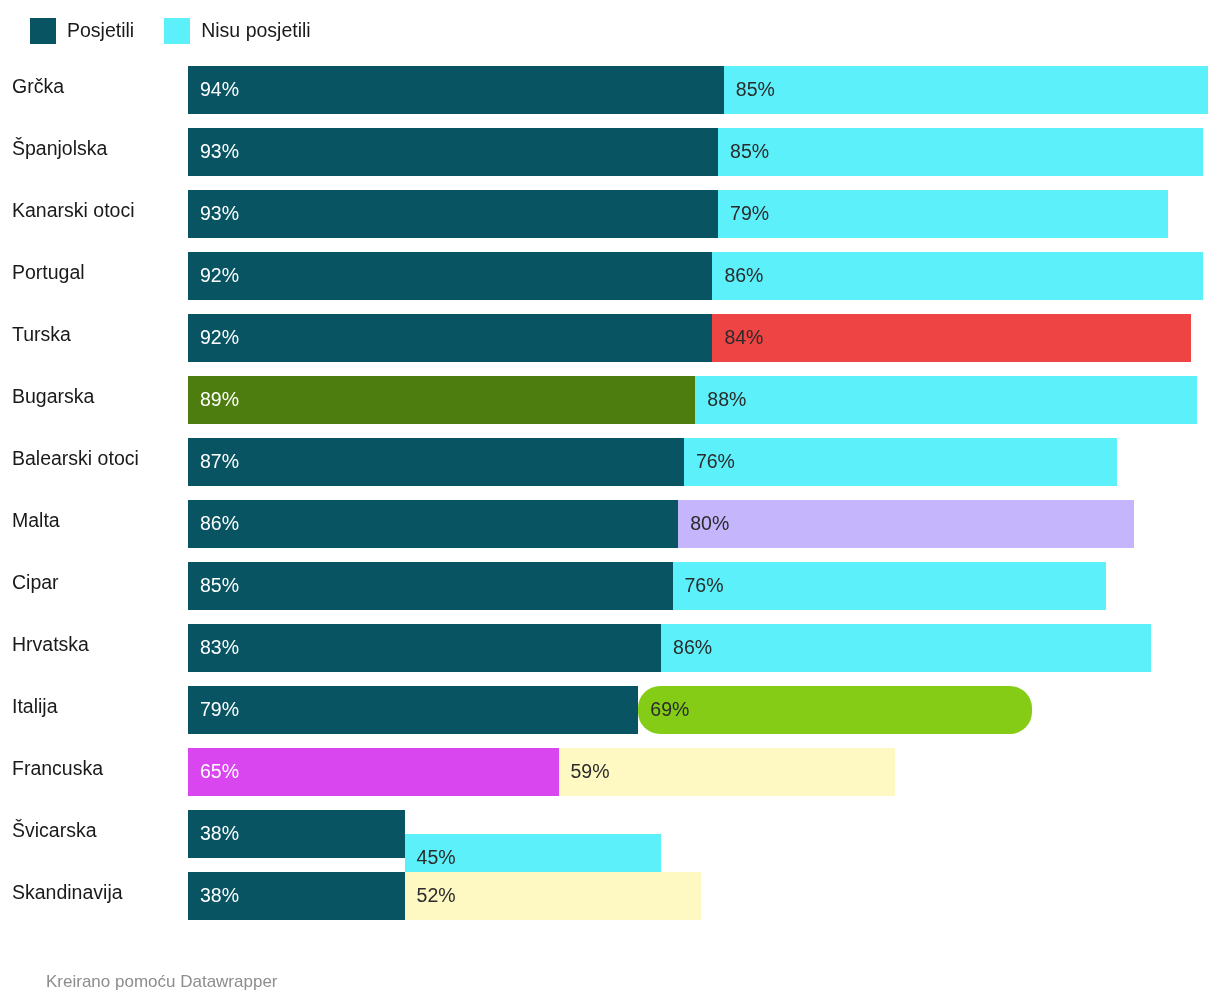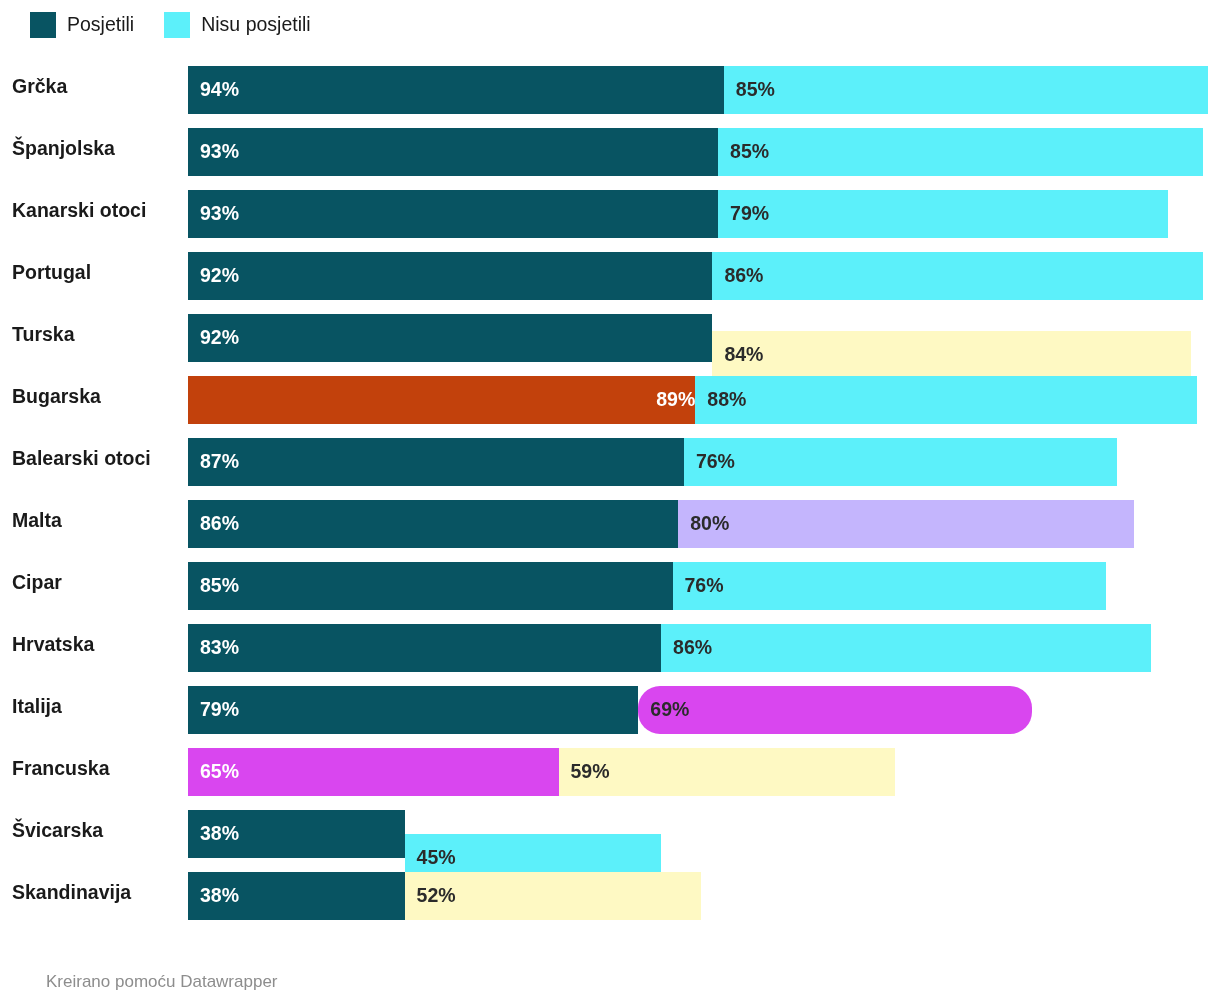--- a/index.html
+++ b/index.html
@@ -21,21 +21,21 @@
     height: 1006px;
   }
 
   
   .legend {
     position: absolute;
     left: 14px;
     top: 12px;
     height: 32px;
     display: flex;
-    align-items: flex-start;
+    align-items: flex-end;
     gap: 30px;
     padding-left: 16px;
   }
   .legend-item {
     display: flex;
     align-items: center;
     gap: 11px;
   }
   .legend-swatch {
     width: 26px;
@@ -48,21 +48,20 @@
     color: #1a1a1a;
     white-space: nowrap;
   }
 
   
   .plot {
     position: absolute;
     left: 0;
     top: 60px;
     width: 1220px;
-    font-weight: bold;
   }
 
   .row {
     position: relative;
     height: 62px;
   }
 
   .row-label {
     position: absolute;
     left: 12px;
@@ -177,29 +176,29 @@
             <span class="seg-value">86%</span>
           </div>
         </div>
       </div>
       <div class="row">
         <div class="row-label">Turska</div>
         <div class="bars">
           <div class="seg seg-visited" style="width: 524.4px; background: rgb(8, 84, 98);">
             <span class="seg-value">92%</span>
           </div>
-          <div class="seg seg-notvisited" style="width: 478.8px; background: #fef9c3; margin-top: 17px;">
+          <div class="seg seg-notvisited" style="width: 478.8px; background: #ef4444;">
             <span class="seg-value">84%</span>
           </div>
         </div>
       </div>
       <div class="row">
         <div class="row-label">Bugarska</div>
         <div class="bars">
-          <div class="seg seg-visited" style="width: 507.3px; background: #c2410c; justify-content: flex-end;">
+          <div class="seg seg-visited" style="width: 507.3px; background: #4d7c0f;">
             <span class="seg-value">89%</span>
           </div>
           <div class="seg seg-notvisited" style="width: 501.6px; background: rgb(92, 240, 250);">
             <span class="seg-value">88%</span>
           </div>
         </div>
       </div>
       <div class="row">
         <div class="row-label">Balearski otoci</div>
         <div class="bars">
@@ -243,21 +242,21 @@
             <span class="seg-value">86%</span>
           </div>
         </div>
       </div>
       <div class="row">
         <div class="row-label">Italija</div>
         <div class="bars">
           <div class="seg seg-visited" style="width: 450.3px; background: rgb(8, 84, 98);">
             <span class="seg-value">79%</span>
           </div>
-          <div class="seg seg-notvisited" style="width: 393.3px; background: #d946ef; border-radius: 22px;">
+          <div class="seg seg-notvisited" style="width: 393.3px; background: #84cc16; border-radius: 22px;">
             <span class="seg-value">69%</span>
           </div>
         </div>
       </div>
       <div class="row">
         <div class="row-label">Francuska</div>
         <div class="bars">
           <div class="seg seg-visited" style="width: 370.5px; background: #d946ef;">
             <span class="seg-value">65%</span>
           </div>

